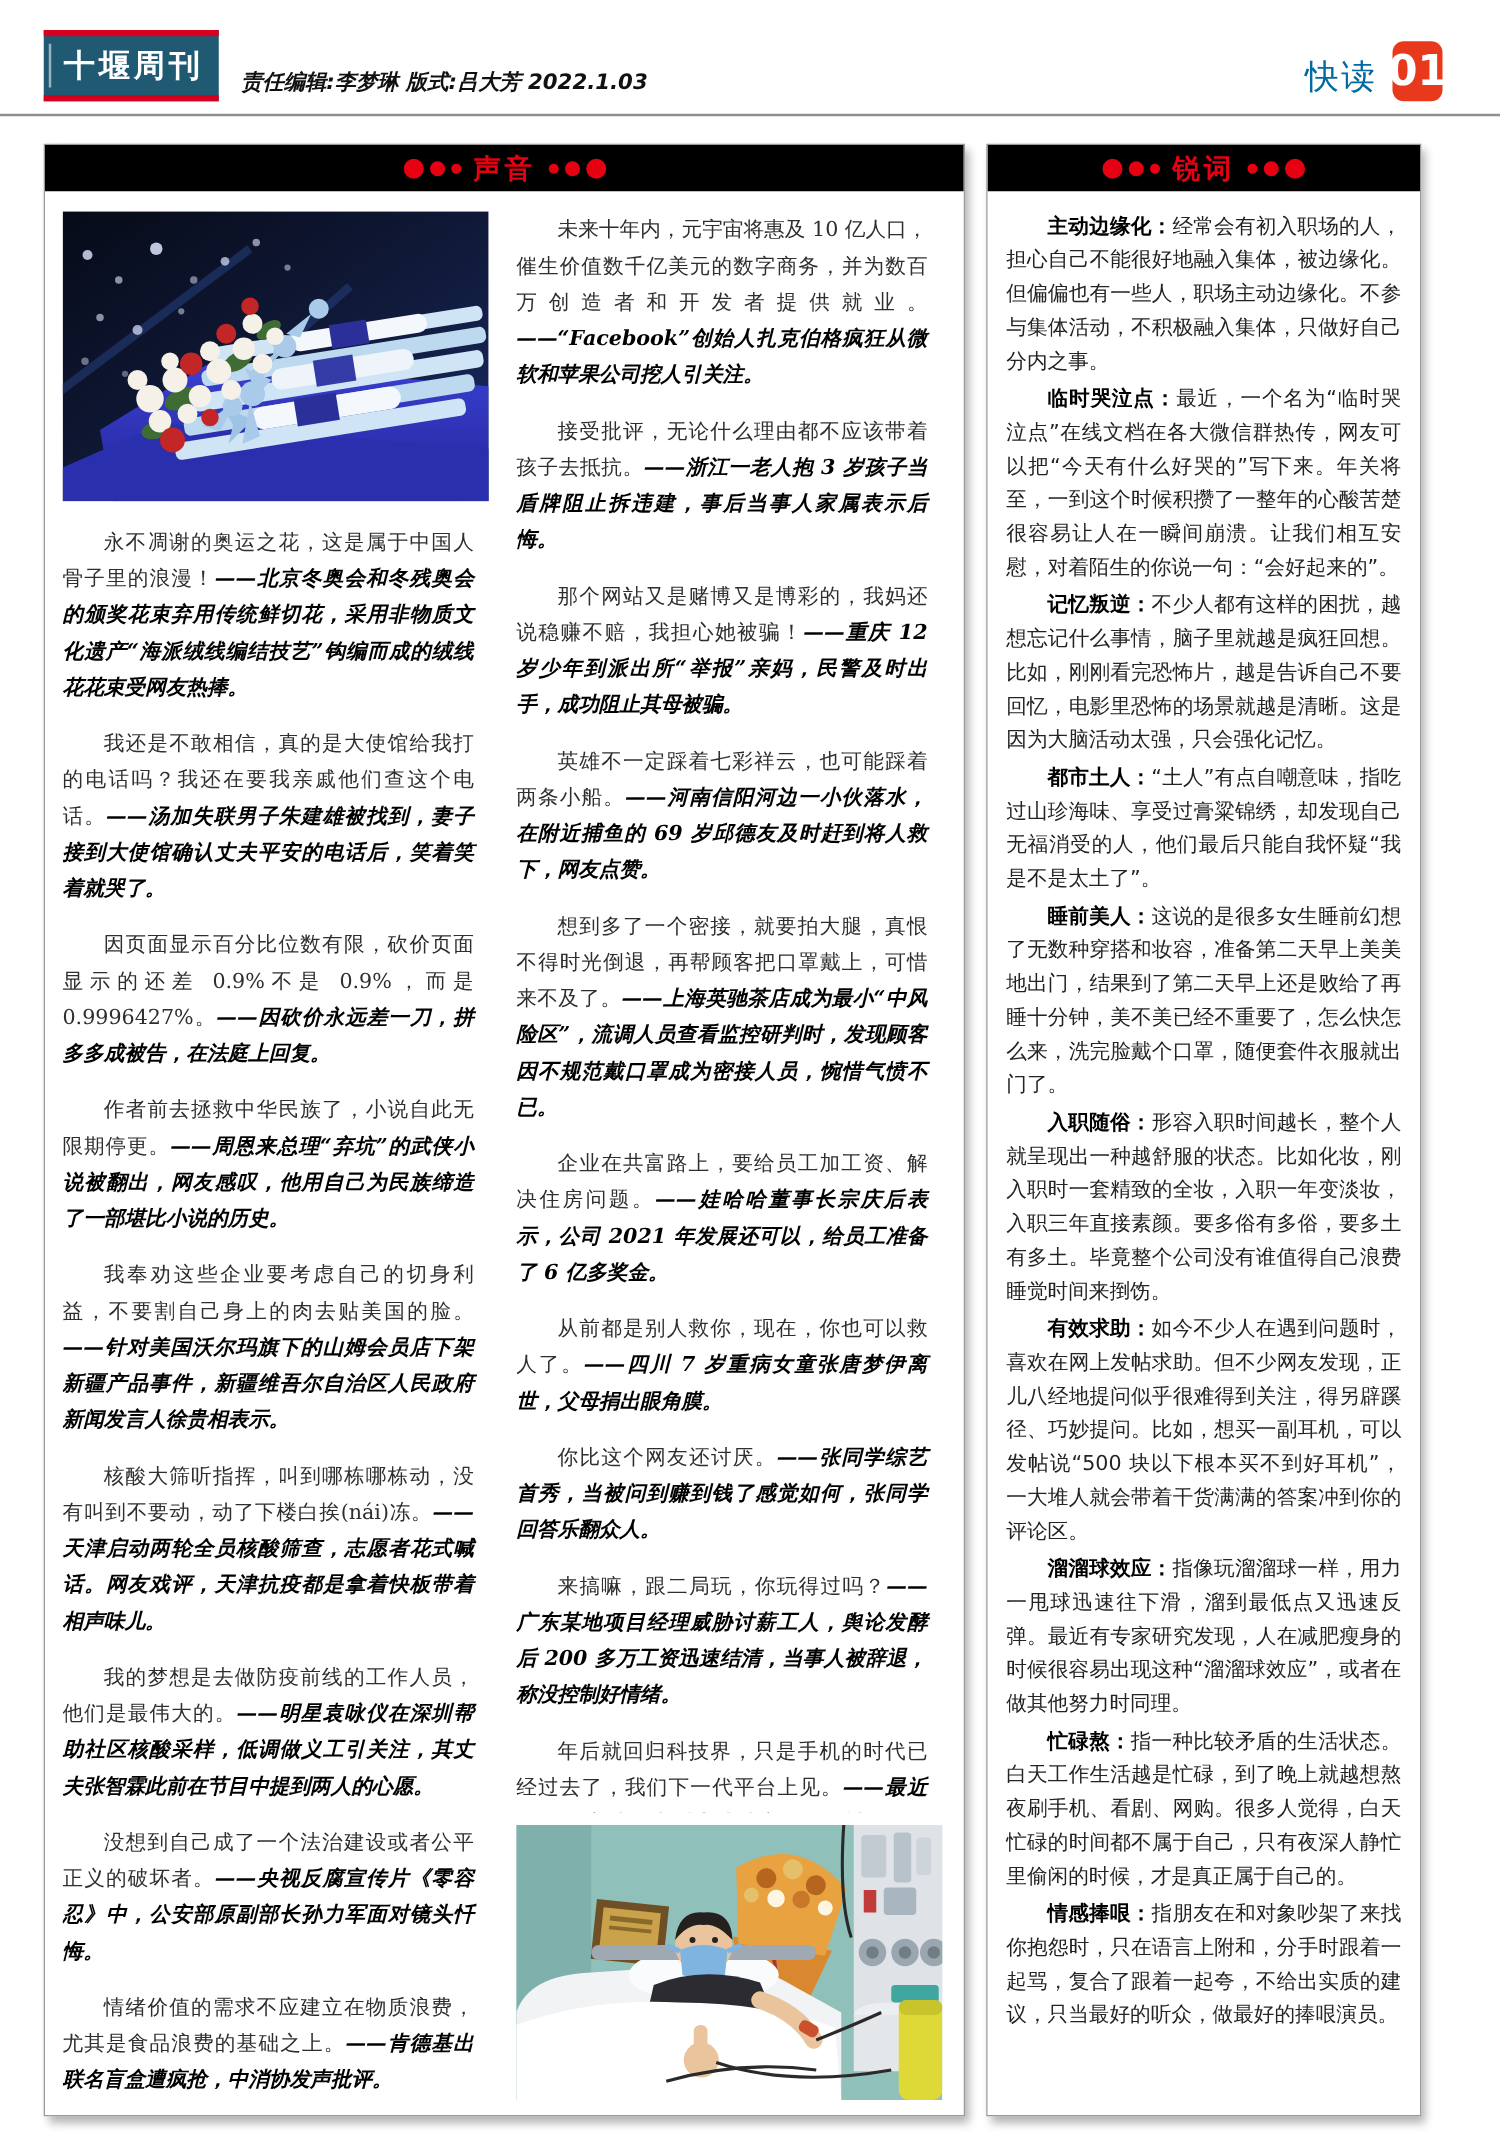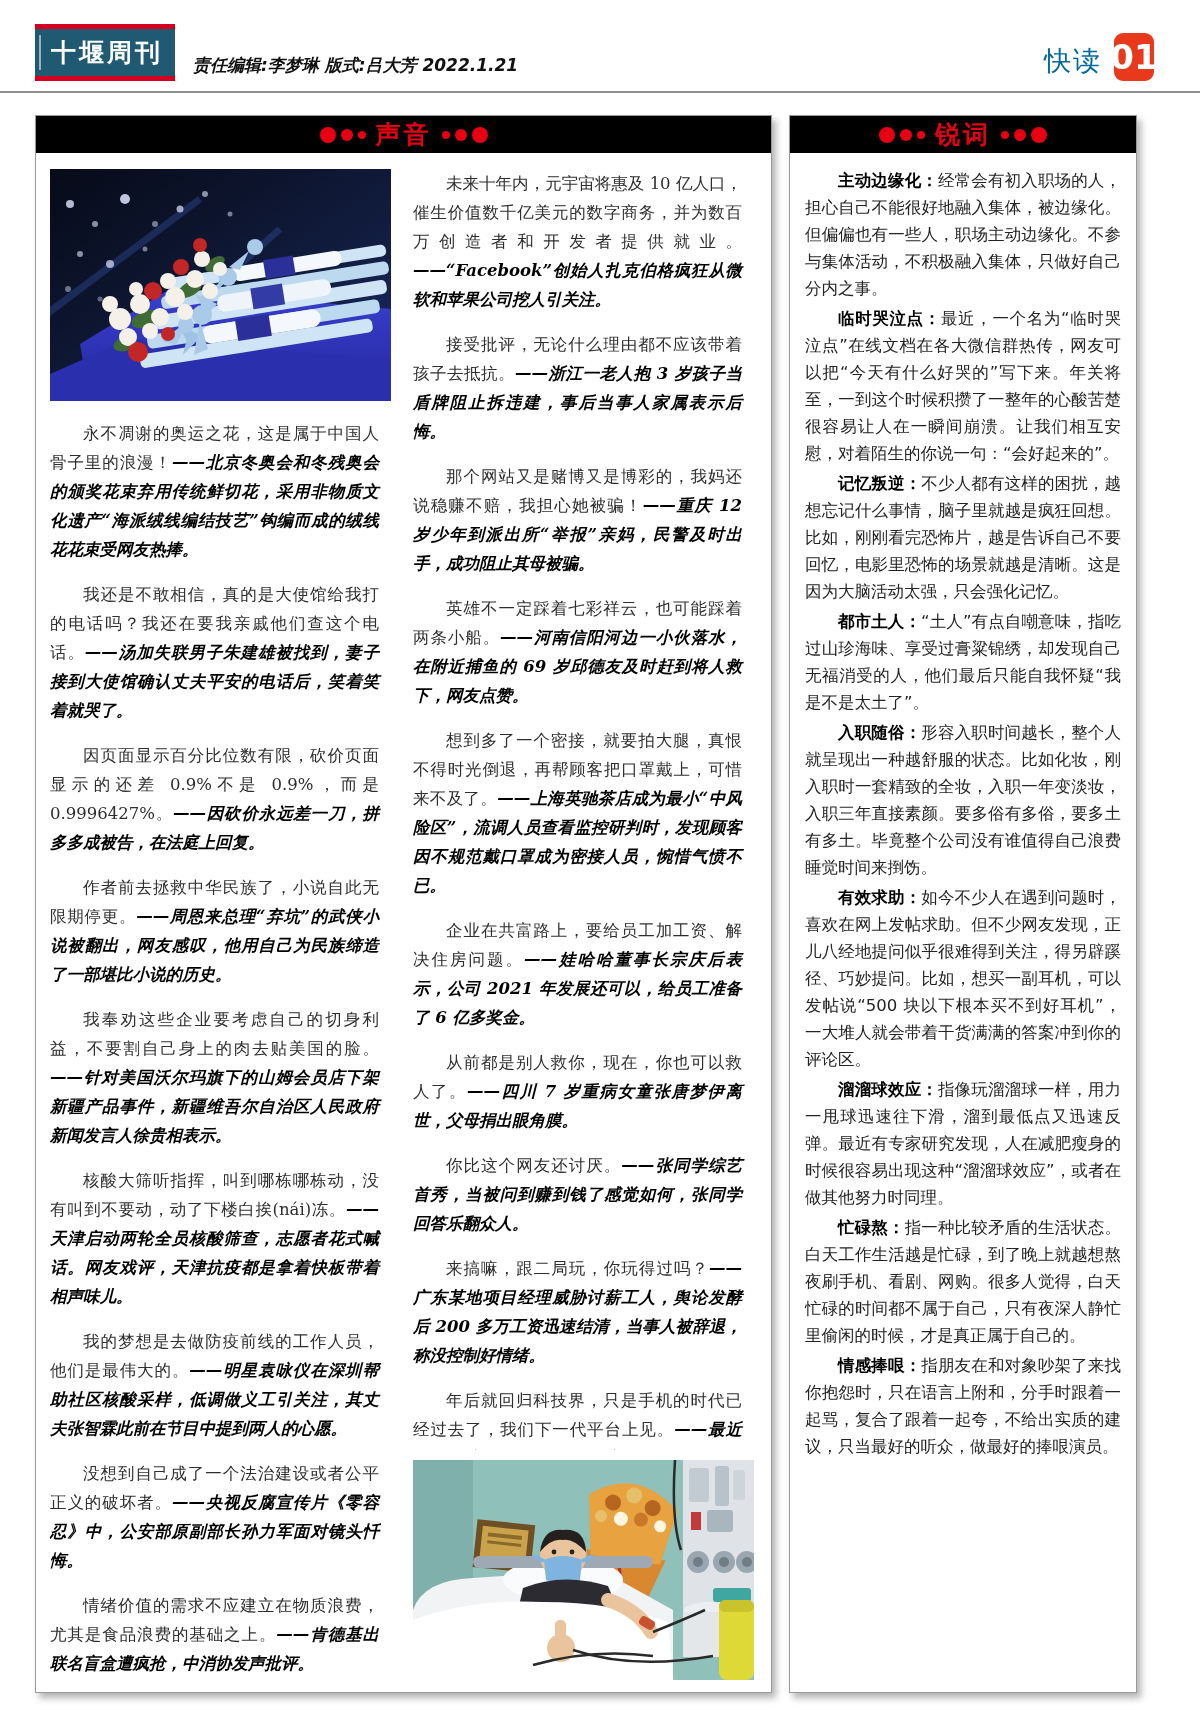--- a/index.html
+++ b/index.html
@@ -20,21 +20,21 @@
   .content{display:flex;gap:17px;padding:22px 35px 0 35px;}
   .panel{background:#fff;border:1px solid #9a9a9a;box-shadow:4px 5px 7px rgba(0,0,0,.30);height:1578px;
          box-sizing:border-box;overflow:hidden;display:flex;flex-direction:column;}
   .panel-voice{width:737px;}
   .panel-words{width:348px;}
   .panel-bar{background:#000;height:37px;display:flex;align-items:center;justify-content:center;flex:0 0 auto;}
   .dot{background:#e60012;border-radius:50%;display:inline-block;}
   .dot.d1{width:16px;height:16px;}
   .dot.d2{width:12px;height:12px;margin:0 5px;}
   .dot.d3{width:8px;height:8px;}
-  .bar-title{color:#e60012;font-size:25px;font-weight:bold;letter-spacing:3px;margin:0 10px;}
+  .bar-title{color:#e60012;font-size:22px;font-weight:bold;letter-spacing:3px;margin:0 10px;}
   
   .voice-body{display:flex;gap:22px;padding:16px 14px 12px 14px;flex:1 1 auto;overflow:hidden;}
   .vcol{width:341px;display:flex;flex-direction:column;overflow:hidden;}
   .paras{flex:1 1 auto;overflow:hidden;}
   .photo{margin:0;flex:0 0 auto;line-height:0;}
   .photo svg{display:block;}
   .photo-olympic{margin-bottom:18px;}
   .photo-hospital{margin-top:10px;}
   .quote{font-family:"DejaVu Serif",serif;font-size:16.5px;line-height:29px;color:#2e2e2e;
          text-align:justify;text-indent:2em;margin:0 12px 16px 0;}
@@ -44,21 +44,21 @@
   .entry{font-size:16.5px;line-height:27px;color:#232323;text-align:justify;text-indent:2em;margin:0 0 3px 0;}
   .entry b{color:#000;}
 </style>
 </head>
 <body>
 
 <div class="page">
 
   <div class="masthead">
     <div class="logo">十堰周刊</div>
-    <div class="editor-line">责任编辑:李梦琳  版式:吕大芳  2022.1.21</div>
+    <div class="editor-line">责任编辑:李梦琳  版式:吕大芳  2022.1.03</div>
     <div class="mast-spacer"></div>
     <div class="fast-read">快读</div>
     <div class="page-badge">01</div>
   </div>
 
   <div class="content">
 
     <section class="panel panel-voice">
       <div class="panel-bar">
         <span class="dot d1"></span>
@@ -324,20 +324,21 @@
       <div class="words-body">
 
           <p class="entry"><b>主动边缘化：</b><span>经常会有初入职场的人，担心自己不能很好地融入集体，被边缘化。但偏偏也有一些人，职场主动边缘化。不参与集体活动，不积极融入集体，只做好自己分内之事。</span></p>
 
           <p class="entry"><b>临时哭泣点：</b><span>最近，一个名为“临时哭泣点”在线文档在各大微信群热传，网友可以把“今天有什么好哭的”写下来。年关将至，一到这个时候积攒了一整年的心酸苦楚很容易让人在一瞬间崩溃。让我们相互安慰，对着陌生的你说一句：“会好起来的”。</span></p>
 
           <p class="entry"><b>记忆叛逆：</b><span>不少人都有这样的困扰，越想忘记什么事情，脑子里就越是疯狂回想。比如，刚刚看完恐怖片，越是告诉自己不要回忆，电影里恐怖的场景就越是清晰。这是因为大脑活动太强，只会强化记忆。</span></p>
 
           <p class="entry"><b>都市土人：</b><span>“土人”有点自嘲意味，指吃过山珍海味、享受过膏粱锦绣，却发现自己无福消受的人，他们最后只能自我怀疑“我是不是太土了”。</span></p>
 
+          <p class="entry"><b>睡前美人：</b><span>这说的是很多女生睡前幻想了无数种穿搭和妆容，准备第二天早上美美地出门，结果到了第二天早上还是败给了再睡十分钟，美不美已经不重要了，怎么快怎么来，洗完脸戴个口罩，随便套件衣服就出门了。</span></p>
 
           <p class="entry"><b>入职随俗：</b><span>形容入职时间越长，整个人就呈现出一种越舒服的状态。比如化妆，刚入职时一套精致的全妆，入职一年变淡妆，入职三年直接素颜。要多俗有多俗，要多土有多土。毕竟整个公司没有谁值得自己浪费睡觉时间来捯饬。</span></p>
 
           <p class="entry"><b>有效求助：</b><span>如今不少人在遇到问题时，喜欢在网上发帖求助。但不少网友发现，正儿八经地提问似乎很难得到关注，得另辟蹊径、巧妙提问。比如，想买一副耳机，可以发帖说“500 块以下根本买不到好耳机”，一大堆人就会带着干货满满的答案冲到你的评论区。</span></p>
 
           <p class="entry"><b>溜溜球效应：</b><span>指像玩溜溜球一样，用力一甩球迅速往下滑，溜到最低点又迅速反弹。最近有专家研究发现，人在减肥瘦身的时候很容易出现这种“溜溜球效应”，或者在做其他努力时同理。</span></p>
 
           <p class="entry"><b>忙碌熬：</b><span>指一种比较矛盾的生活状态。白天工作生活越是忙碌，到了晚上就越想熬夜刷手机、看剧、网购。很多人觉得，白天忙碌的时间都不属于自己，只有夜深人静忙里偷闲的时候，才是真正属于自己的。</span></p>
 
           <p class="entry"><b>情感捧哏：</b><span>指朋友在和对象吵架了来找你抱怨时，只在语言上附和，分手时跟着一起骂，复合了跟着一起夸，不给出实质的建议，只当最好的听众，做最好的捧哏演员。</span></p>

